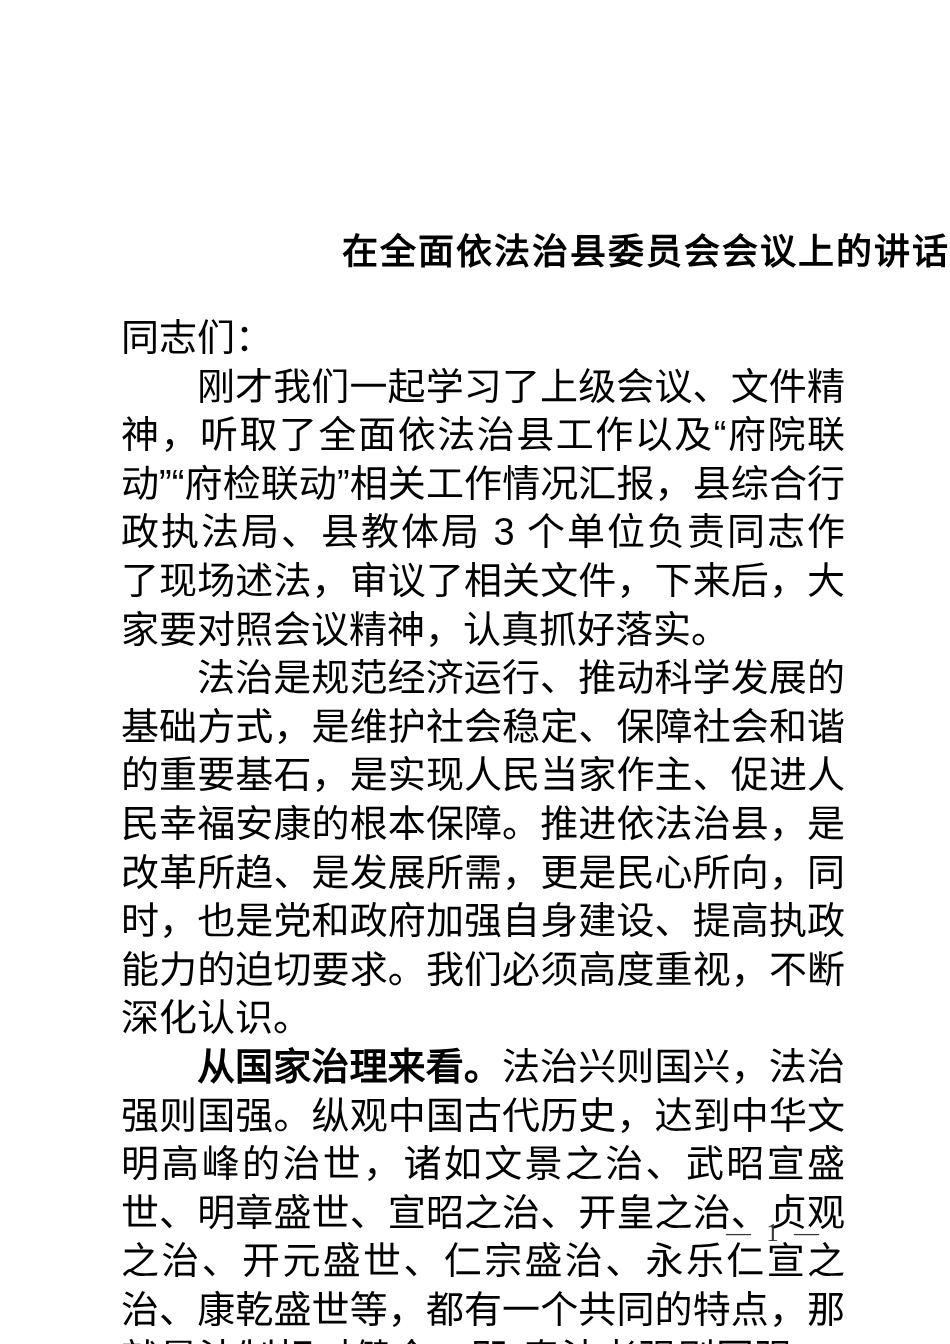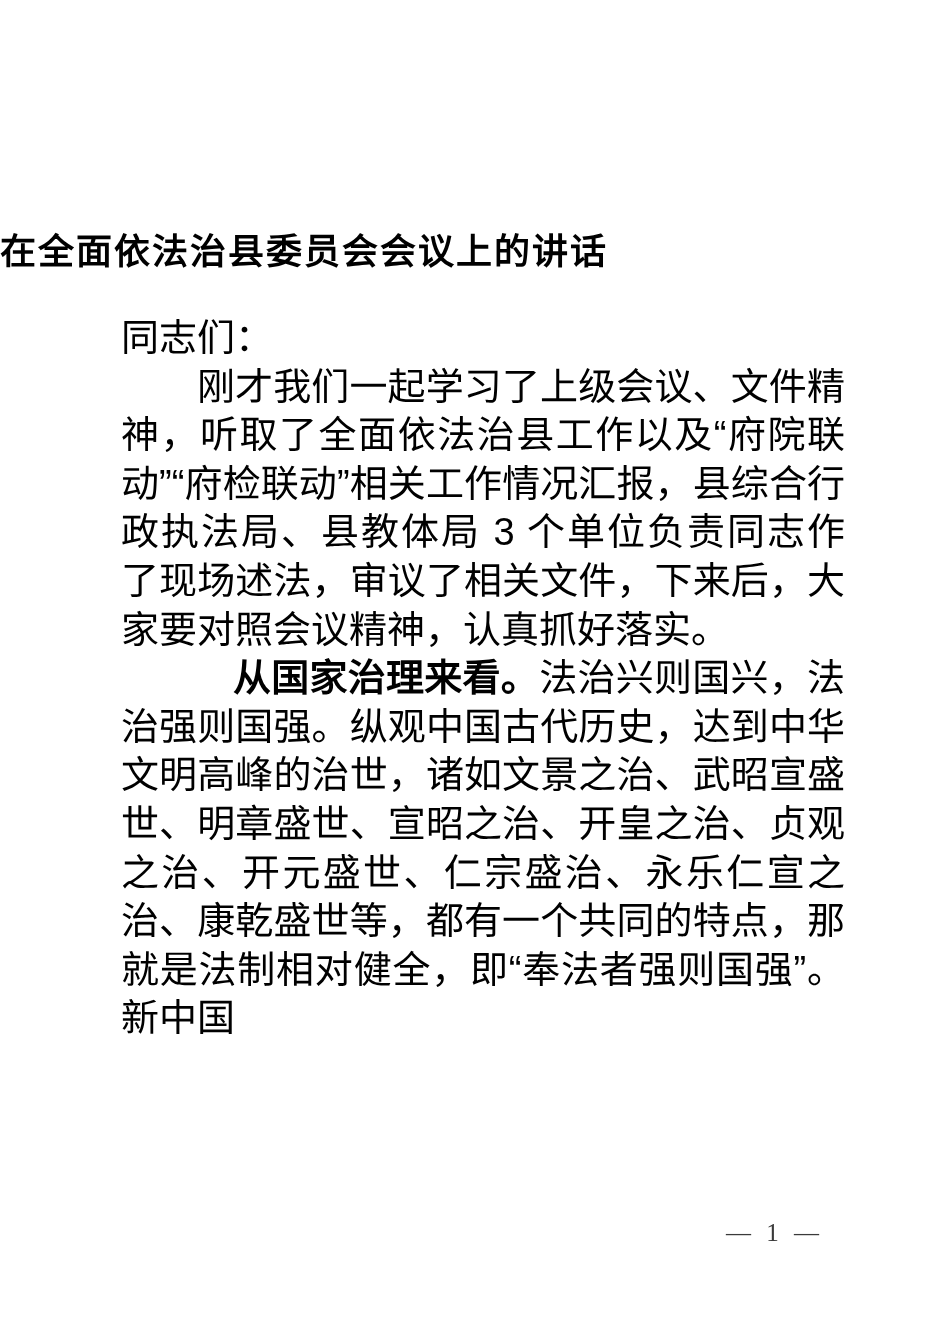--- a/index.html
+++ b/index.html
@@ -15,21 +15,21 @@
     color: #000000;
     font-family: "Liberation Sans", sans-serif;
     overflow: hidden;
   }
   .doc-title {
     position: absolute;
     top: 232px;
     left: 0;
     width: 100%;
     margin: 0;
-    text-align: left;
+    text-align: right;
     font-size: 36px;
     font-weight: 700;
     letter-spacing: 2px;
     line-height: 40px;
     color: #000000;
   }
   .doc-body {
     position: absolute;
     left: 121px;
     top: 314px;
@@ -45,21 +45,20 @@
     padding: 0;
   }
   p.salutation {
     text-indent: 0;
   }
   p.para {
     text-indent: 2em;
   }
   .para-lead {
     font-weight: 700;
-    margin-left: 36px;
   }
   .page-number {
     position: absolute;
     top: 1218px;
     right: 130px;
     font-family: "Liberation Serif", serif;
     font-size: 25px;
     line-height: 30px;
     color: #3a3a3a;
     word-spacing: 7px;
@@ -72,20 +71,21 @@
 <div class="page">
 
   <h1 class="doc-title">在全面依法治县委员会会议上的讲话</h1>
 
   <div class="doc-body">
 
     <p class="salutation">同志们：</p>
 
     <p class="para"><span>刚才我们一起学习了上级会议、文件精神，听取了全面依法治县工作以及“府院联动”“府检联动”相关工作情况汇报，县综合行政执法局、县教体局 3 个单位负责同志作了现场述法，审议了相关文件，下来后，大家要对照会议精神，认真抓好落实。</span></p>
 
+    <p class="para"><span>法治是规范经济运行、推动科学发展的基础方式，是维护社会稳定、保障社会和谐的重要基石，是实现人民当家作主、促进人民幸福安康的根本保障。推进依法治县，是改革所趋、是发展所需，更是民心所向，同时，也是党和政府加强自身建设、提高执政能力的迫切要求。我们必须高度重视，不断深化认识。</span></p>
 
     <p class="para"><strong class="para-lead">从国家治理来看。</strong><span>法治兴则国兴，法治强则国强。纵观中国古代历史，达到中华文明高峰的治世，诸如文景之治、武昭宣盛世、明章盛世、宣昭之治、开皇之治、贞观之治、开元盛世、仁宗盛治、永乐仁宣之治、康乾盛世等，都有一个共同的特点，那就是法制相对健全，即“奉法者强则国强”。新中国</span></p>
 
   </div>
 
   <div class="page-number">— 1 —</div>
 
 </div>
 
 </body></html>

